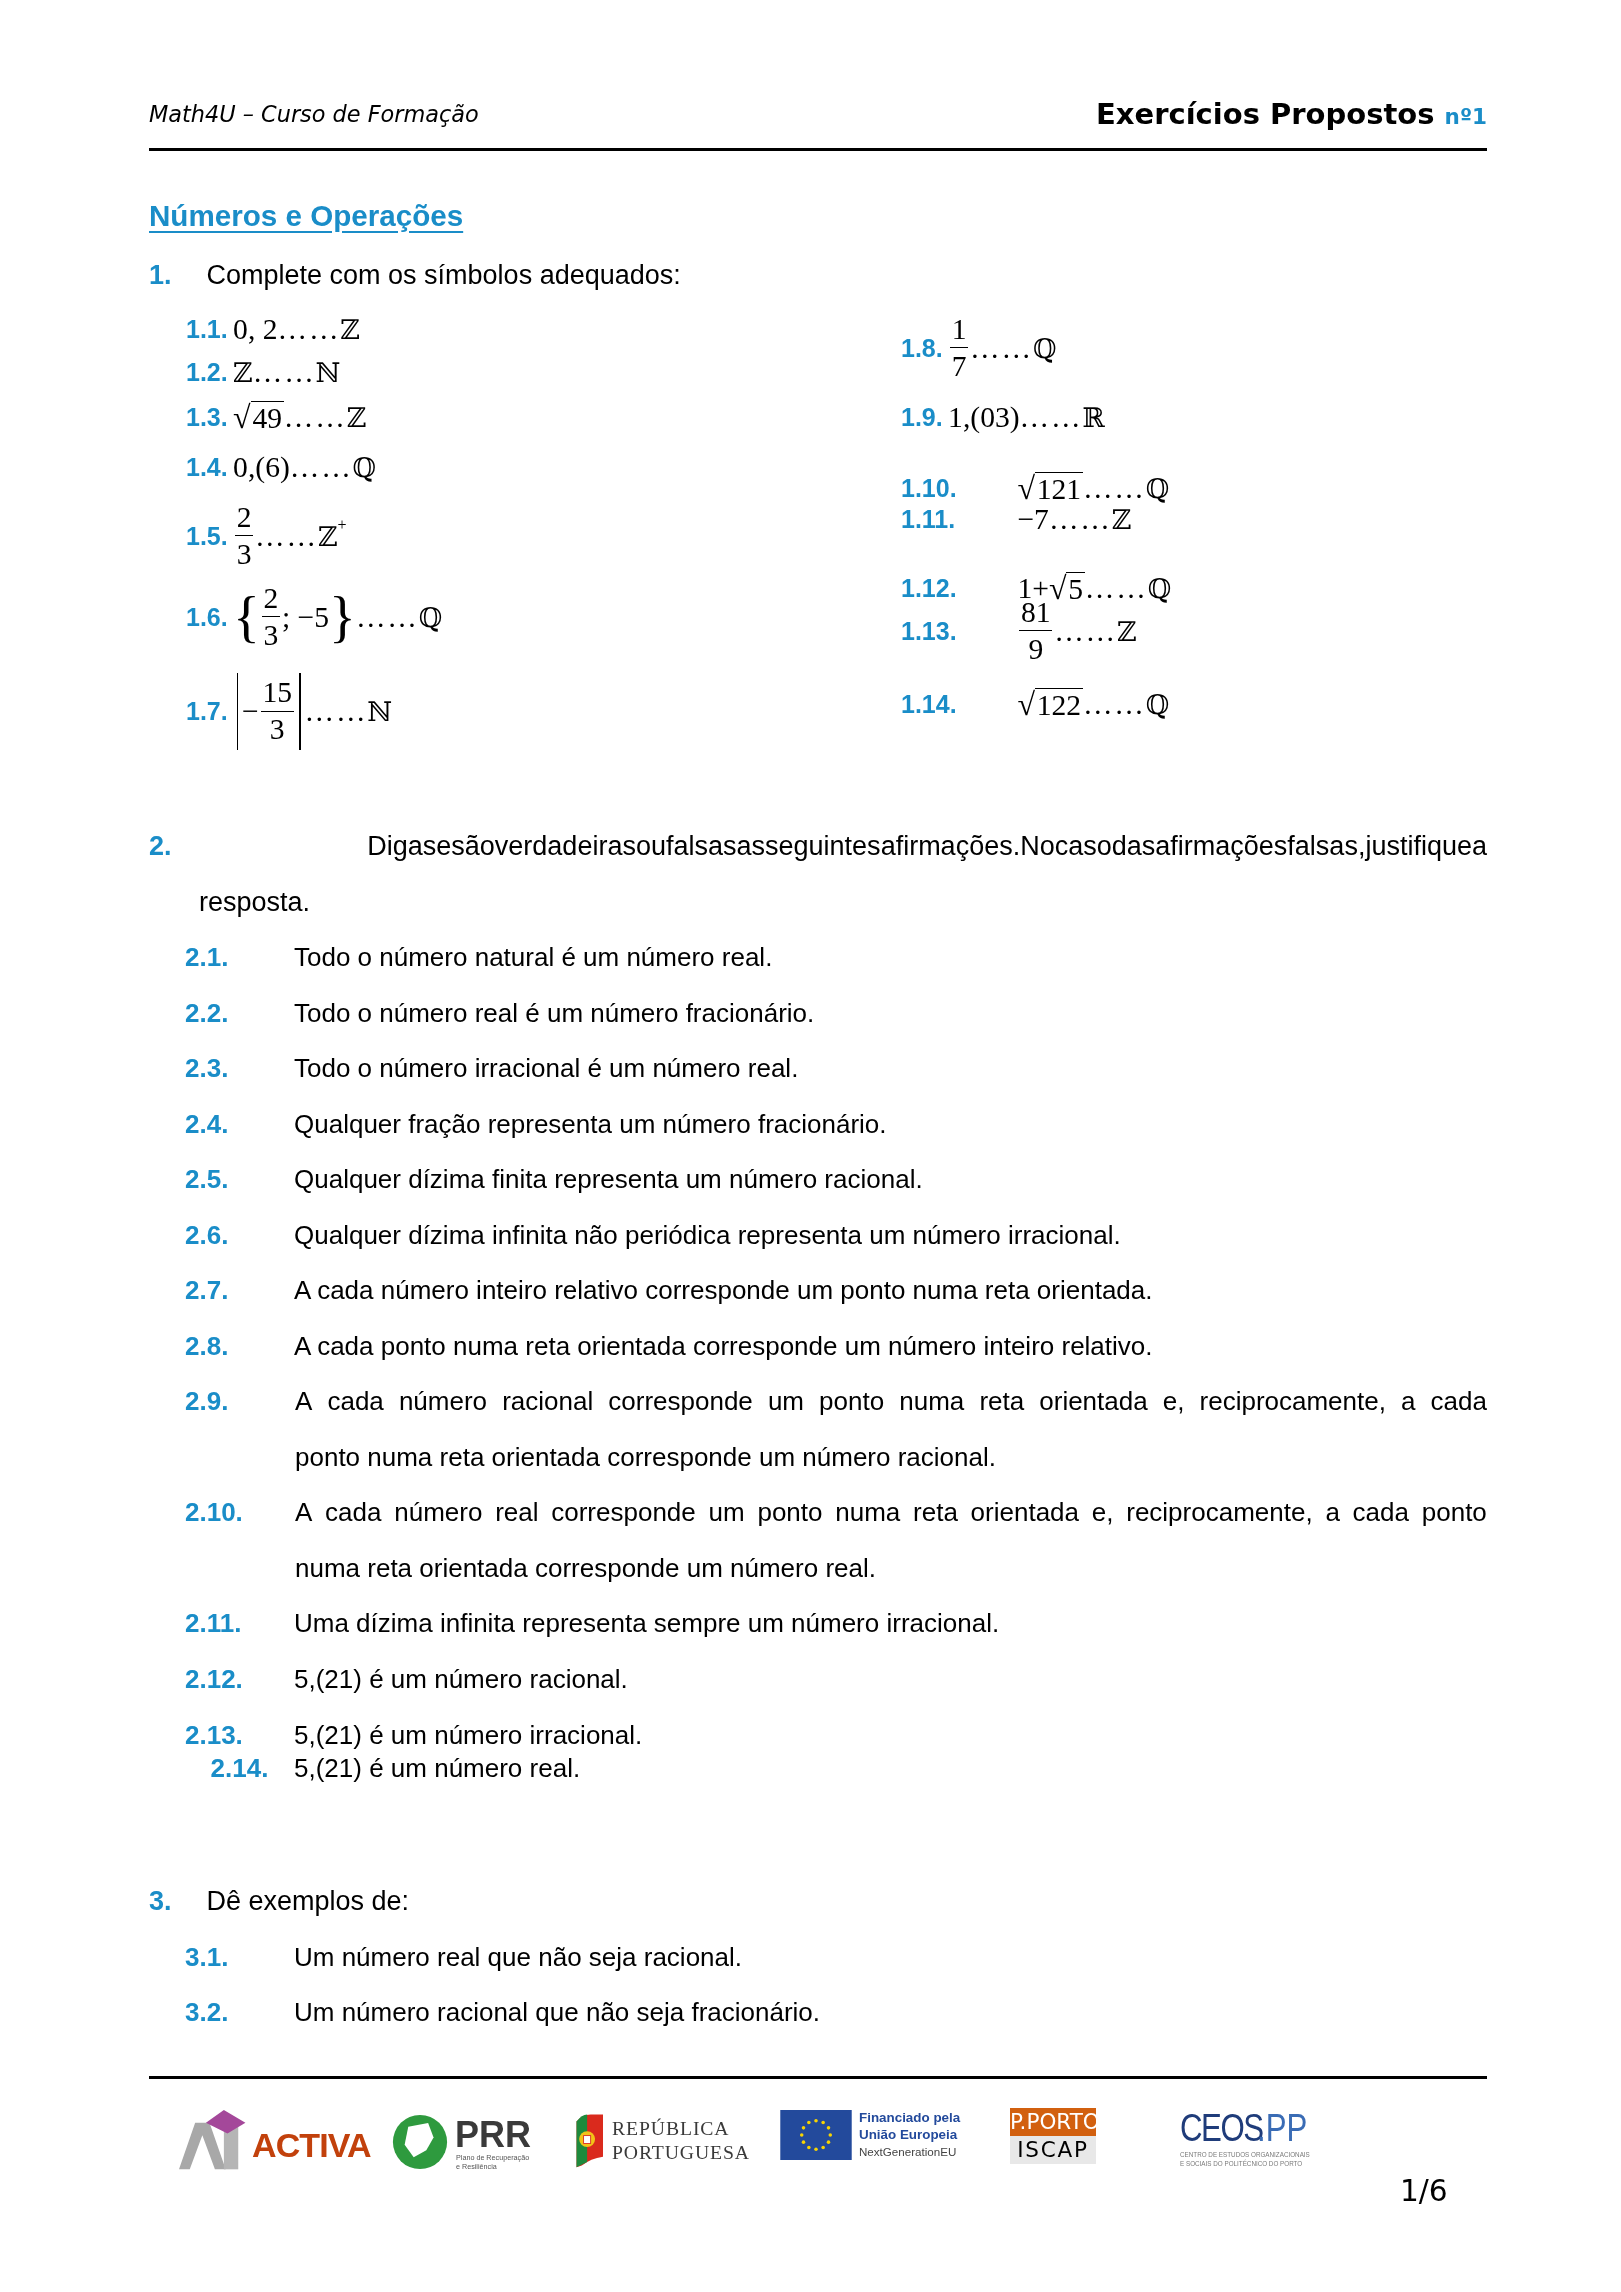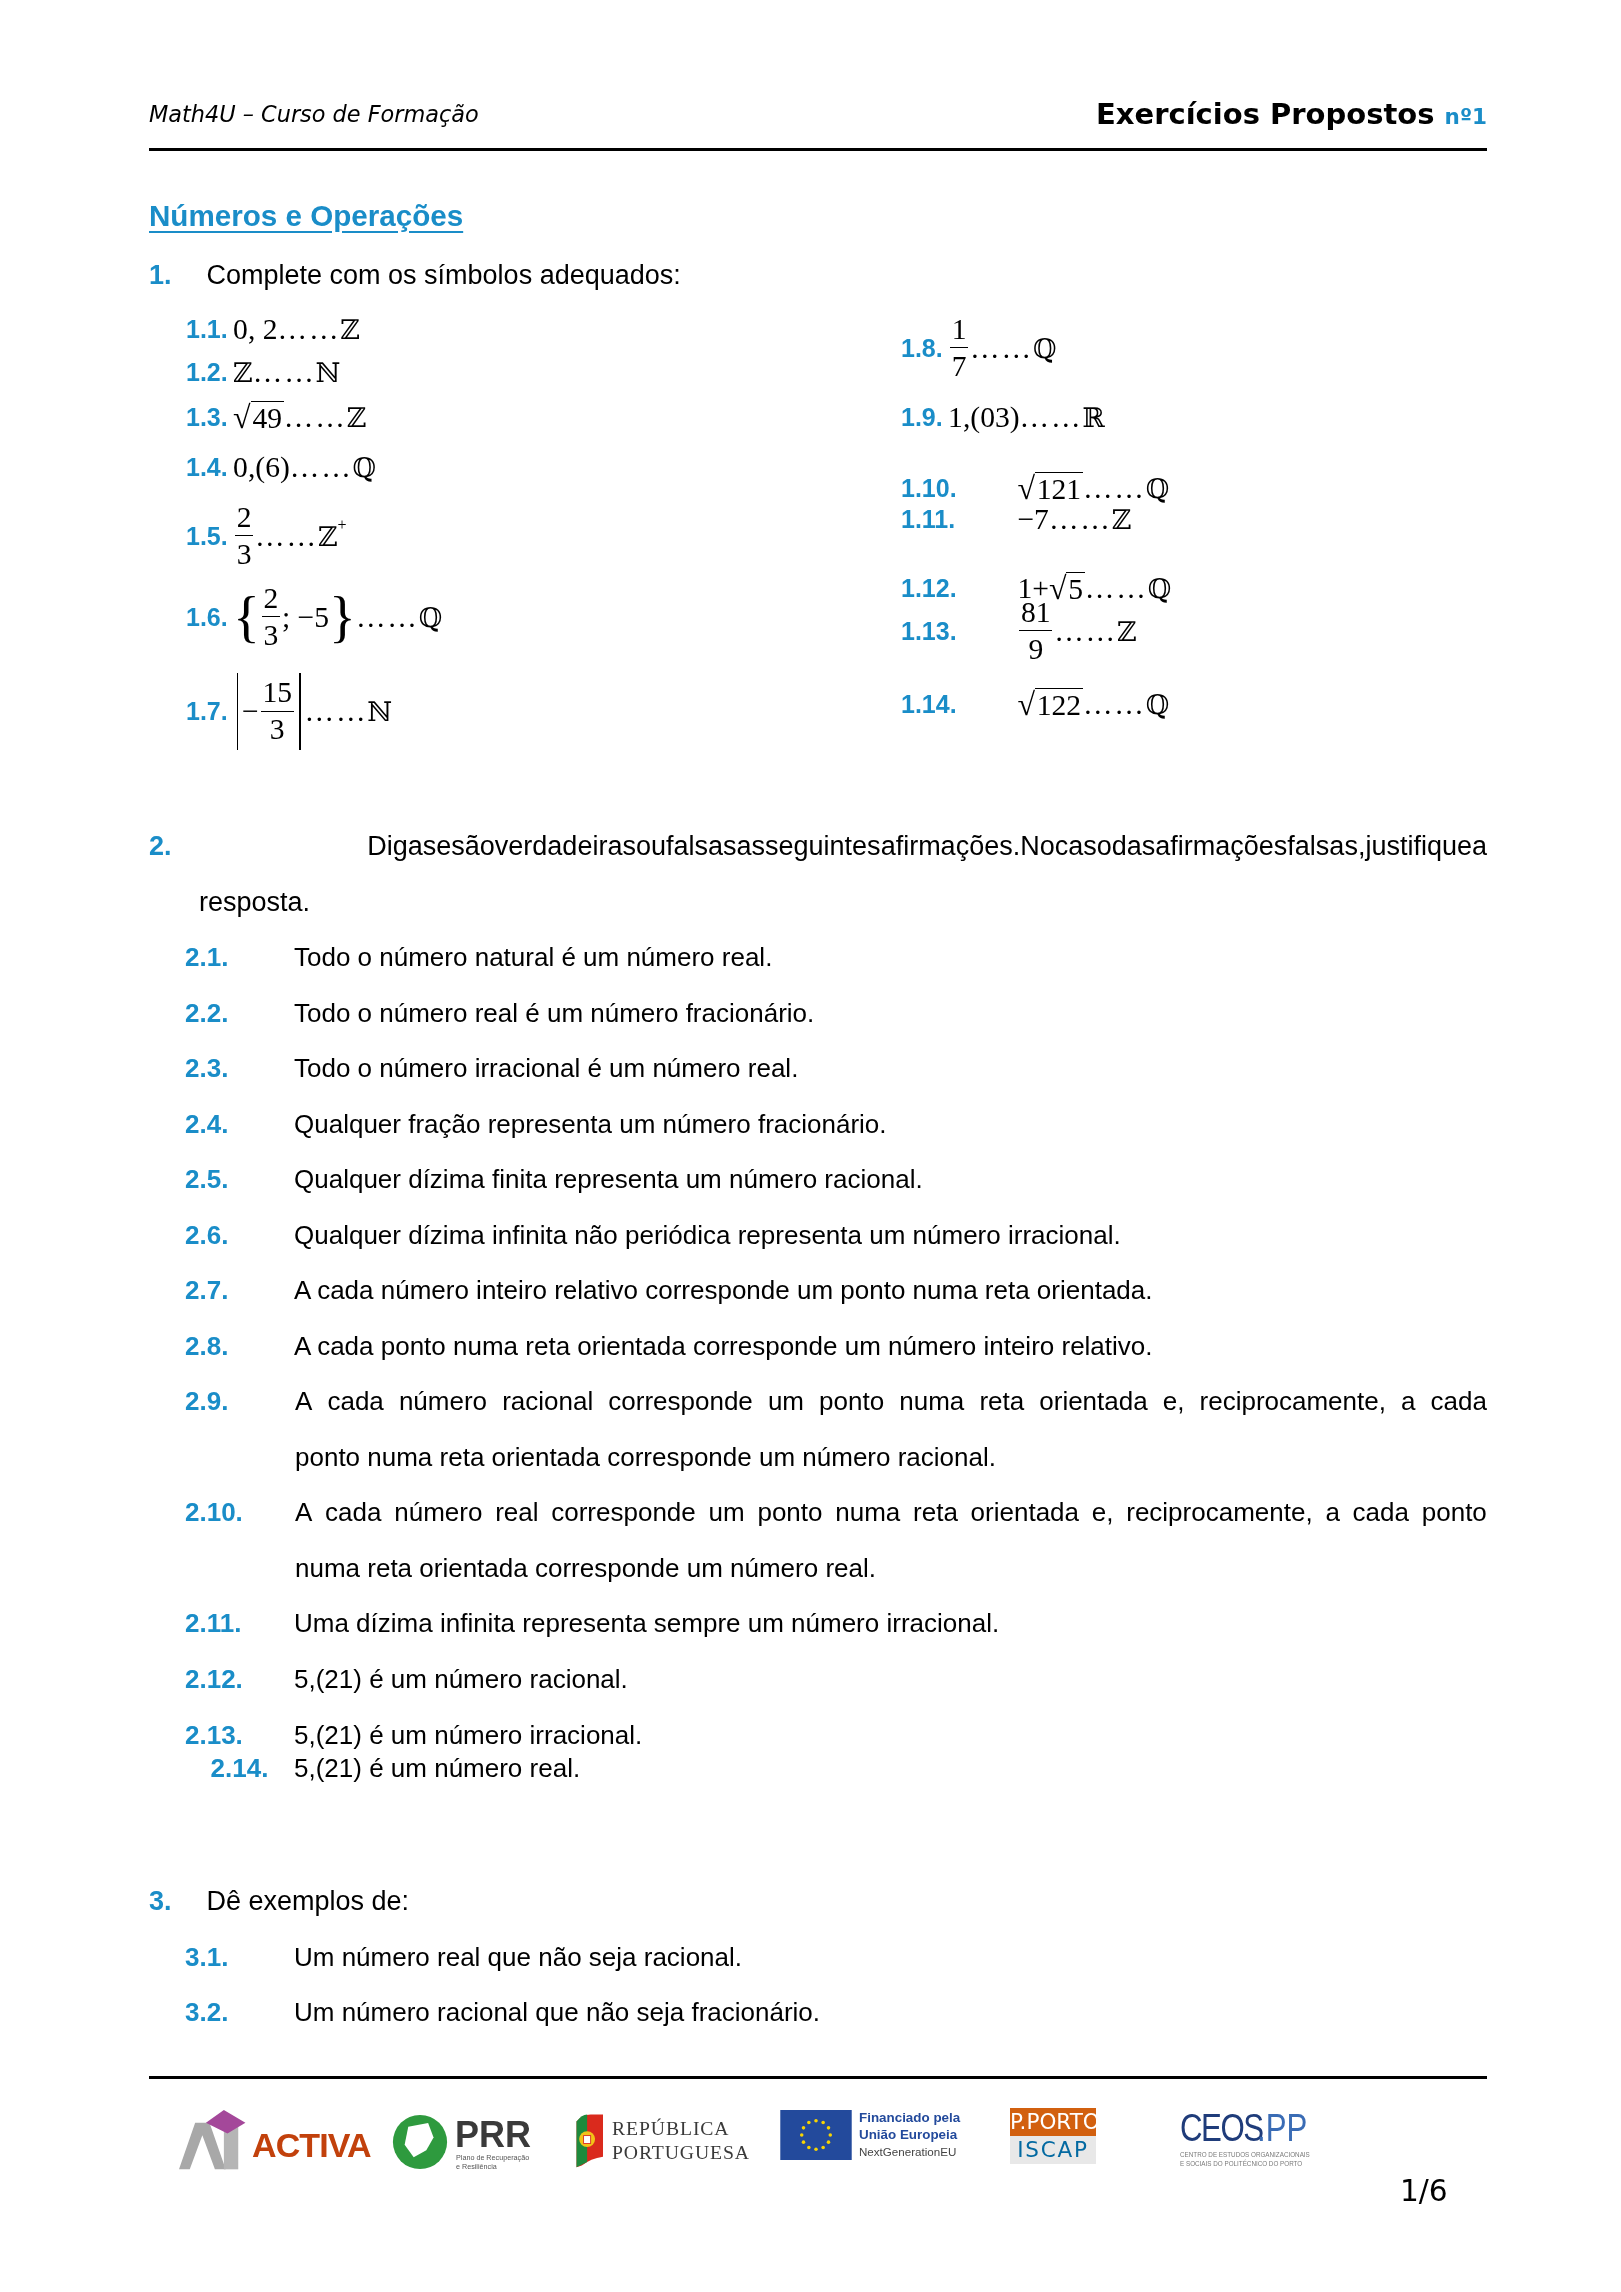--- a/index.html
+++ b/index.html
@@ -314,21 +314,21 @@
         <circle cx="32" cy="14" r="2"></circle>
     </g>
   </svg>
   <span class="abs" style="left:79px; top:0px; font-size:13.4px; font-weight:bold; color:#234a9c; font-family:'Liberation Sans',sans-serif;">Financiado pela</span>
   <span class="abs" style="left:79px; top:17px; font-size:13.4px; font-weight:bold; color:#234a9c; font-family:'Liberation Sans',sans-serif;">União Europeia</span>
   <span class="abs" style="left:79px; top:35px; font-size:11.6px; color:#444; font-family:'Liberation Sans',sans-serif;">NextGenerationEU</span>
 </div>
 
 <div class="abs" style="left:1010px; top:2108px; width:86px; height:57px;">
   <div style="height:28px; background:#d2600f; color:#fff; font-size:21.5px; text-align:center; line-height:28px; font-family:'DejaVu Sans',sans-serif;">P.PORTO</div>
-  <div style="height:28px; background:#e8e8e8; color:#0369a1; font-size:21.5px; text-align:center; line-height:28px; letter-spacing:1.8px; font-family:'DejaVu Sans',sans-serif;">ISCAP</div>
+  <div style="height:28px; background:#e8e8e8; color:#000000; font-size:21.5px; text-align:center; line-height:28px; letter-spacing:1.8px; font-family:'DejaVu Sans',sans-serif;">ISCAP</div>
 </div>
 
 <div class="abs" style="left:1180px; top:2106px; width:152px; height:64px;">
   <span class="abs" style="left:0; top:0; font-size:39px; color:#1f3c7a; font-family:'Liberation Sans',sans-serif; letter-spacing:-1.8px; transform:scaleX(0.8); transform-origin:left;">CEOS</span>
   <span class="abs" style="left:77px; top:0; font-size:39px; color:#3a6cb5; font-family:'Liberation Sans',sans-serif; transform:scaleX(0.8); transform-origin:left;">.PP</span>
   <span class="abs" style="left:0; top:45px; font-size:6.3px; color:#7a7a7a; font-family:'Liberation Sans',sans-serif;">CENTRO DE ESTUDOS ORGANIZACIONAIS</span>
   <span class="abs" style="left:0; top:54px; font-size:6.3px; color:#7a7a7a; font-family:'Liberation Sans',sans-serif;">E SOCIAIS DO POLITÉCNICO DO PORTO</span>
 </div>
 
 <div class="abs page-num">1/6</div>

